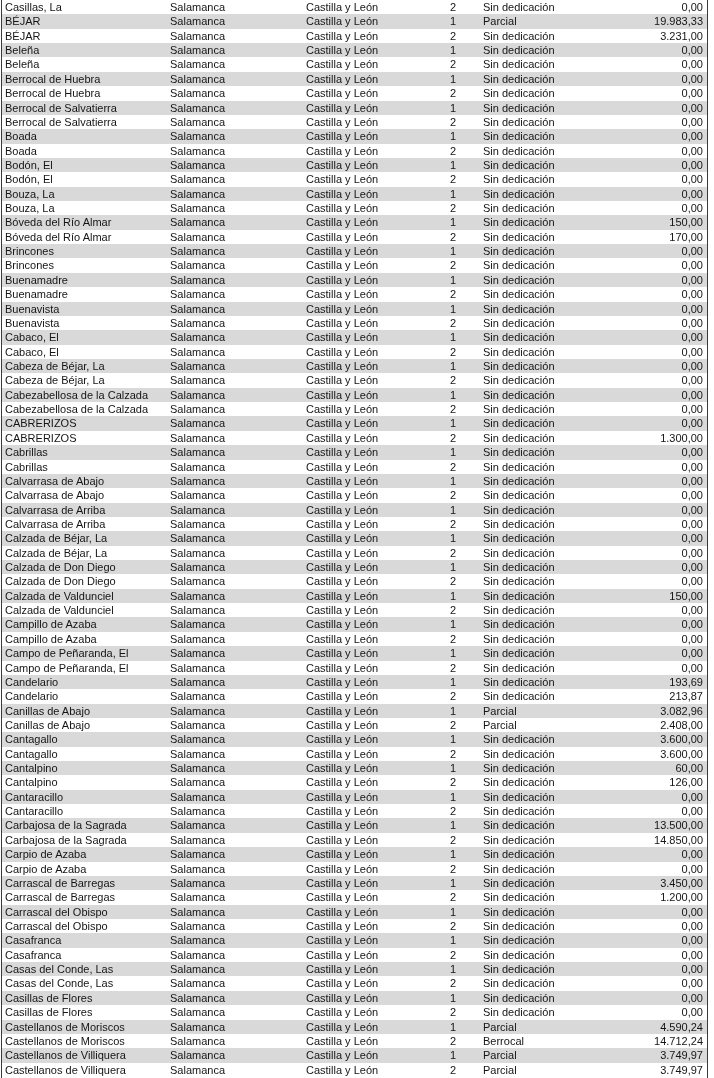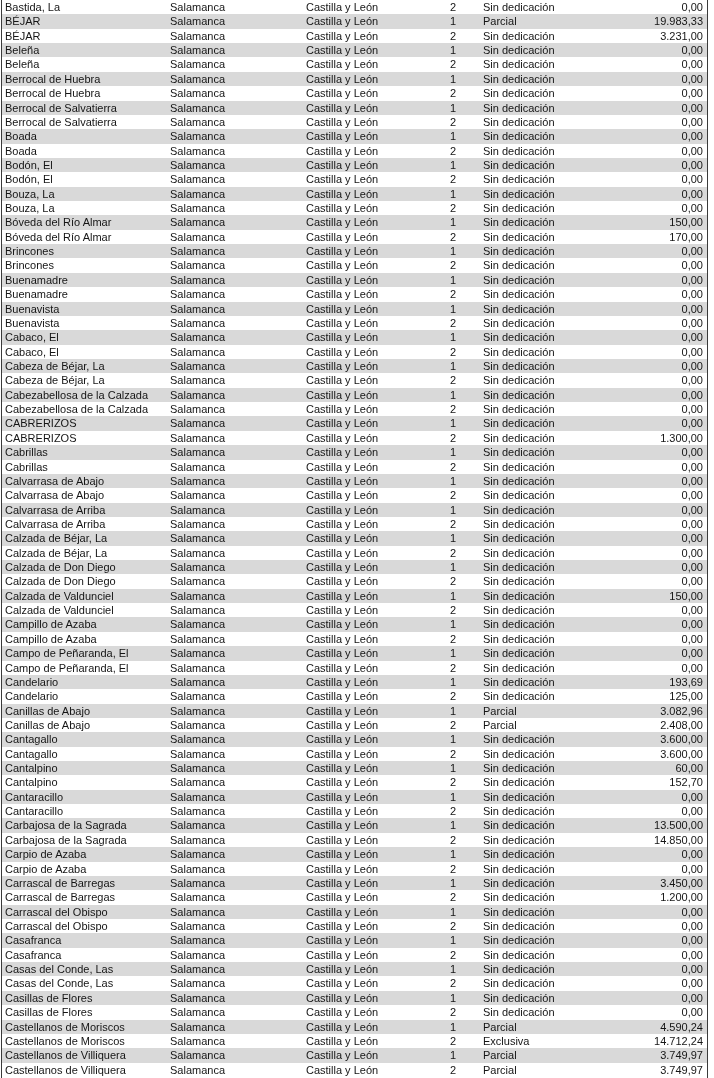--- a/index.html
+++ b/index.html
@@ -52,21 +52,21 @@
   .c-numero    { left: 428px; width: 46px; text-align: center; }
   .c-dedicacion{ left: 481px; width: 140px; }
   .c-importe   { right: 4px;  text-align: right; }
 </style>
 </head>
 <body>
 
 <div class="sheet" style="--bg: #ffffff; --stripe: #d9d9d9; --border: #3a3a3a; --text: #151515;">
   <div class="rows">
       <div class="row">
-        <span class="cell c-municipio">Bastida, La</span>
+        <span class="cell c-municipio">Casillas, La</span>
         <span class="cell c-provincia">Salamanca</span>
         <span class="cell c-comunidad">Castilla y León</span>
         <span class="cell c-numero">2</span>
         <span class="cell c-dedicacion">Sin dedicación</span>
         <span class="cell c-importe">0,00</span>
       </div>
       <div class="row striped">
         <span class="cell c-municipio">BÉJAR</span>
         <span class="cell c-provincia">Salamanca</span>
         <span class="cell c-comunidad">Castilla y León</span>
@@ -441,21 +441,21 @@
         <span class="cell c-numero">1</span>
         <span class="cell c-dedicacion">Sin dedicación</span>
         <span class="cell c-importe">193,69</span>
       </div>
       <div class="row">
         <span class="cell c-municipio">Candelario</span>
         <span class="cell c-provincia">Salamanca</span>
         <span class="cell c-comunidad">Castilla y León</span>
         <span class="cell c-numero">2</span>
         <span class="cell c-dedicacion">Sin dedicación</span>
-        <span class="cell c-importe">125,00</span>
+        <span class="cell c-importe">213,87</span>
       </div>
       <div class="row striped">
         <span class="cell c-municipio">Canillas de Abajo</span>
         <span class="cell c-provincia">Salamanca</span>
         <span class="cell c-comunidad">Castilla y León</span>
         <span class="cell c-numero">1</span>
         <span class="cell c-dedicacion">Parcial</span>
         <span class="cell c-importe">3.082,96</span>
       </div>
       <div class="row">
@@ -489,21 +489,21 @@
         <span class="cell c-numero">1</span>
         <span class="cell c-dedicacion">Sin dedicación</span>
         <span class="cell c-importe">60,00</span>
       </div>
       <div class="row">
         <span class="cell c-municipio">Cantalpino</span>
         <span class="cell c-provincia">Salamanca</span>
         <span class="cell c-comunidad">Castilla y León</span>
         <span class="cell c-numero">2</span>
         <span class="cell c-dedicacion">Sin dedicación</span>
-        <span class="cell c-importe">152,70</span>
+        <span class="cell c-importe">126,00</span>
       </div>
       <div class="row striped">
         <span class="cell c-municipio">Cantaracillo</span>
         <span class="cell c-provincia">Salamanca</span>
         <span class="cell c-comunidad">Castilla y León</span>
         <span class="cell c-numero">1</span>
         <span class="cell c-dedicacion">Sin dedicación</span>
         <span class="cell c-importe">0,00</span>
       </div>
       <div class="row">
@@ -632,21 +632,21 @@
         <span class="cell c-comunidad">Castilla y León</span>
         <span class="cell c-numero">1</span>
         <span class="cell c-dedicacion">Parcial</span>
         <span class="cell c-importe">4.590,24</span>
       </div>
       <div class="row">
         <span class="cell c-municipio">Castellanos de Moriscos</span>
         <span class="cell c-provincia">Salamanca</span>
         <span class="cell c-comunidad">Castilla y León</span>
         <span class="cell c-numero">2</span>
-        <span class="cell c-dedicacion">Exclusiva</span>
+        <span class="cell c-dedicacion">Berrocal</span>
         <span class="cell c-importe">14.712,24</span>
       </div>
       <div class="row striped">
         <span class="cell c-municipio">Castellanos de Villiquera</span>
         <span class="cell c-provincia">Salamanca</span>
         <span class="cell c-comunidad">Castilla y León</span>
         <span class="cell c-numero">1</span>
         <span class="cell c-dedicacion">Parcial</span>
         <span class="cell c-importe">3.749,97</span>
       </div>

